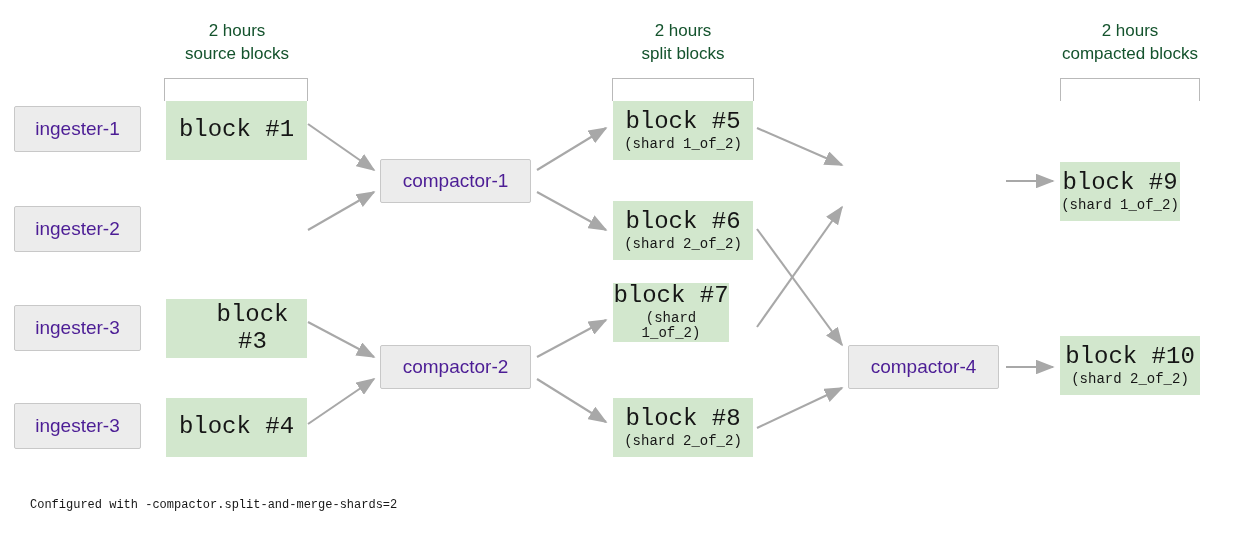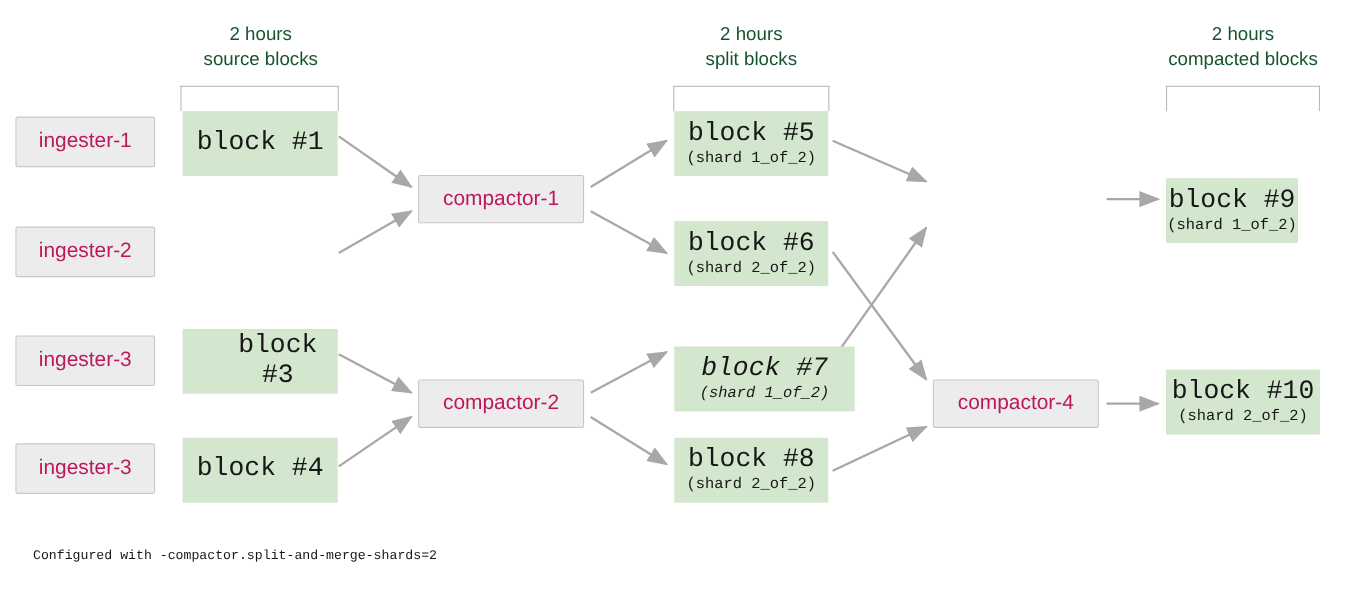--- a/index.html
+++ b/index.html
@@ -37,21 +37,21 @@
     text-align: center;
     line-height: 1.12;
   }
   .node-ingester,
   .node-compactor {
     background: #ececec;
     border: 1px solid #c8c8c8;
     border-radius: 2px;
     font-family: "Liberation Sans", sans-serif;
     font-size: 19px;
-    color: #be185d;
+    color: #4c1d95;
   }
   .node-block {
     background: #d2e7cd;
     border: none;
     font-family: "Liberation Mono", monospace;
     color: #161616;
   }
   .block-title {
     font-family: "Liberation Mono", monospace;
     font-size: 24px;
@@ -161,21 +161,21 @@
   </div>
 
   <div class="node node-block" style="left:613px; top:101px; width:140px; height:59px;">
     <span class="block-title">block #5</span>
     <span class="block-sub">(shard 1_of_2)</span>
   </div>
   <div class="node node-block" style="left:613px; top:201px; width:140px; height:59px;">
     <span class="block-title">block #6</span>
     <span class="block-sub">(shard 2_of_2)</span>
   </div>
-  <div class="node node-block" style="left:613px; top:315px; width:164px; height:59px;font-style:italic;">
+  <div class="node node-block" style="left:613px; top:283px; width:116px; height:59px;">
     <span class="block-title">block #7</span>
     <span class="block-sub">(shard 1_of_2)</span>
   </div>
   <div class="node node-block" style="left:613px; top:398px; width:140px; height:59px;">
     <span class="block-title">block #8</span>
     <span class="block-sub">(shard 2_of_2)</span>
   </div>
 
   <div class="node node-compactor" style="left:848px; top:345px; width:151px; height:44px;">
     <span>compactor-4</span>

